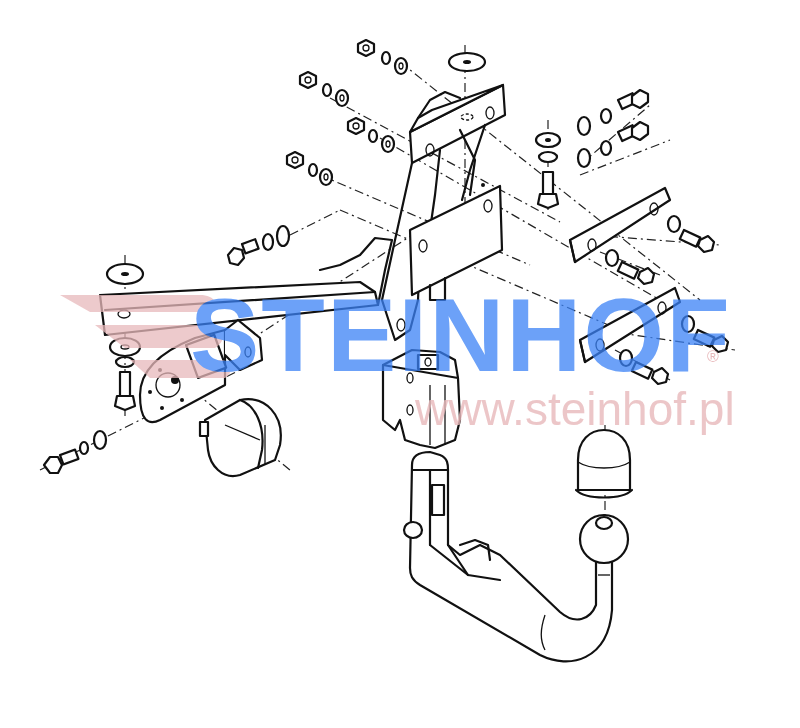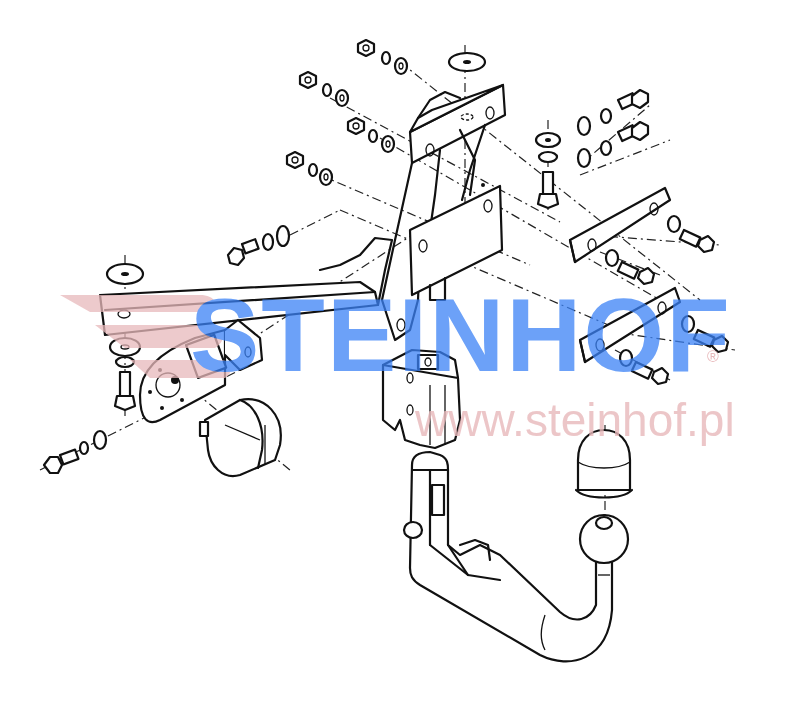--- a/index.html
+++ b/index.html
@@ -1,21 +1,21 @@
 <!DOCTYPE html>
 <html><head>
 <meta charset="utf-8">
 <style>
   html, body { margin: 0; padding: 0; background: #ffffff; }
   body { width: 800px; height: 728px; position: relative; overflow: hidden; font-family: "Liberation Sans", sans-serif; }
   #canvas { position: absolute; left: 0; top: 0; width: 800px; height: 728px; }
   .wm { position: absolute; pointer-events: none; }
   .wm-brand { left: 50px; top: 290px; width: 700px; height: 90px; }
   .wm-brand-text { position: absolute; left: 140px; top: 0; font-family: "Liberation Sans", sans-serif; font-weight: bold; font-size: 104px; line-height: 90px; letter-spacing: 2px; }
-  .wm-url { position: absolute; left: 415px; top: 392px; font-family: "Liberation Sans", sans-serif; font-size: 46px; line-height: 56px; }
+  .wm-url { position: absolute; left: 415px; top: 381px; font-family: "Liberation Sans", sans-serif; font-size: 46px; line-height: 56px; }
   .wm-reg { position: absolute; left: 707px; top: 347px; font-size: 16px; line-height: 20px; }
   .ln { fill: none; stroke: #111; stroke-width: 2.2; stroke-linejoin: round; stroke-linecap: round; }
   .thin { fill: none; stroke: #111; stroke-width: 1.3; }
   .axis { fill: none; stroke: #222; stroke-width: 1.2; stroke-dasharray: 9 4 2 4; }
   .fill-w { fill: #fff; }
   .dark { fill: #111; }
 </style>
 </head>
 <body>
 

